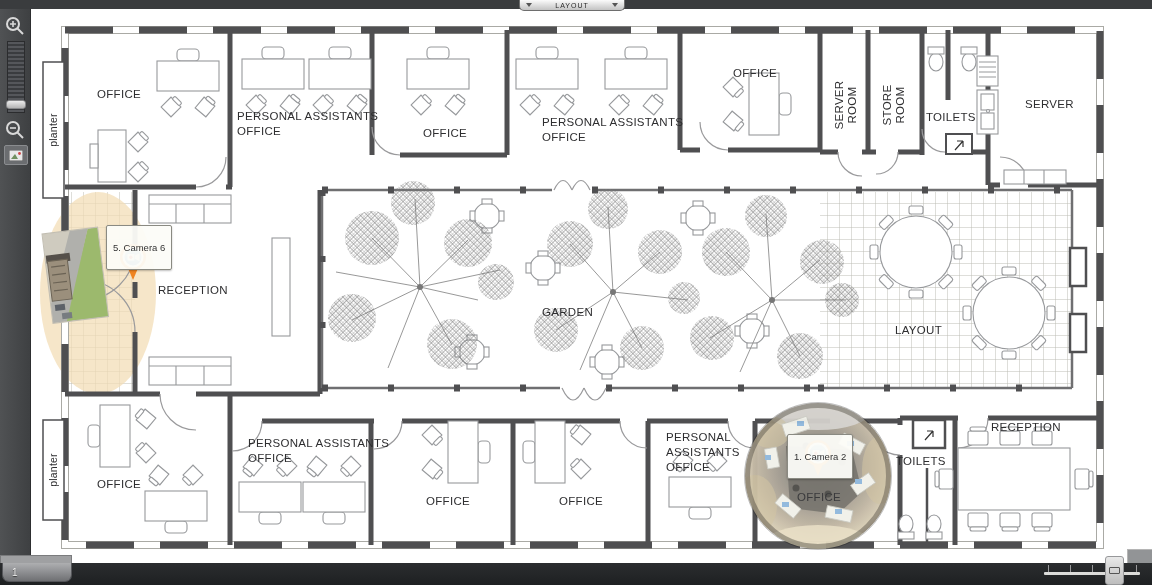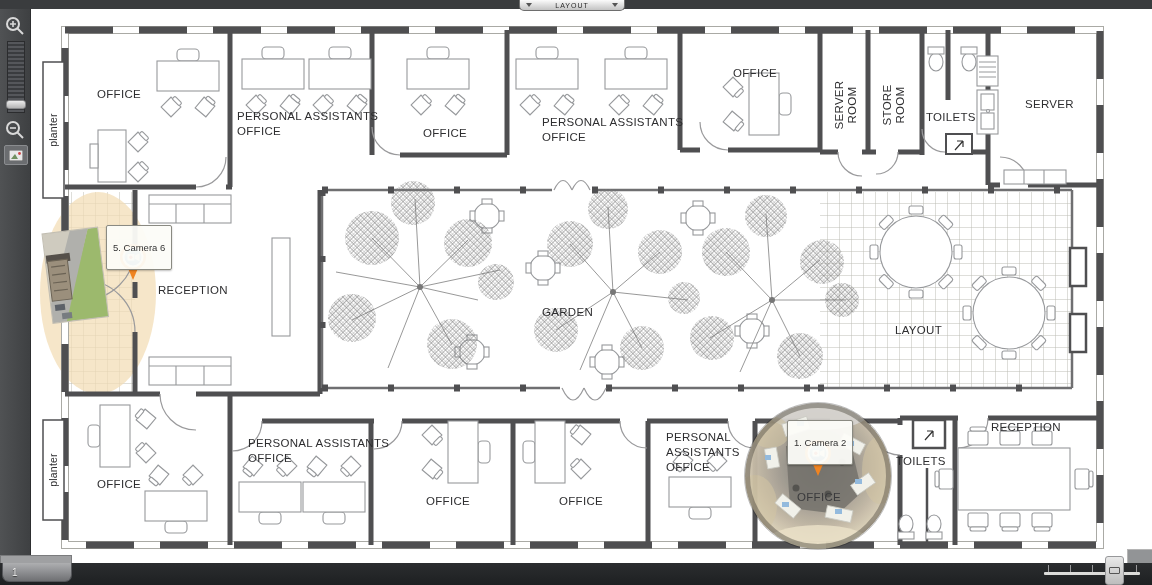--- a/index.html
+++ b/index.html
@@ -369,21 +369,21 @@
     <svg width="34" height="40" viewBox="0 0 34 40">
       <path d="M17,39 L11.5,26 H22.5 Z" fill="#f08421"></path>
       <circle cx="17" cy="16" r="13" fill="#f08421"></circle>
       <circle cx="17" cy="16" r="10.5" fill="#ffffff"></circle>
       <circle cx="17" cy="16" r="8.5" fill="url(#bg2)"></circle>
       <rect x="11.5" y="13" width="7" height="6.5" rx="1" fill="#fff"></rect>
       <polygon points="19,14.5 23.5,12.5 23.5,20 19,18" fill="#fff"></polygon>
       <circle cx="14.8" cy="16.2" r="1.7" fill="#e03c2e"></circle>
     </svg>
   </div>
-  <div class="cam-tip" style="left:787px;top:420px">1. Camera 2</div>
+  <div class="cam-tip" style="left:787px;top:434px">1. Camera 2</div>
   <div class="cam-pin" style="left:801px;top:437px">
     <svg width="34" height="40" viewBox="0 0 34 40">
       <path d="M17,39 L11.5,26 H22.5 Z" fill="#f08421"></path>
       <circle cx="17" cy="16" r="13" fill="#f08421"></circle>
       <circle cx="17" cy="16" r="10.5" fill="#ffffff"></circle>
       <circle cx="17" cy="16" r="8.5" fill="url(#bg2)"></circle>
       <rect x="11.5" y="13" width="7" height="6.5" rx="1" fill="#fff"></rect>
       <polygon points="19,14.5 23.5,12.5 23.5,20 19,18" fill="#fff"></polygon>
       <circle cx="14.8" cy="16.2" r="1.7" fill="#e03c2e"></circle>
     </svg>

